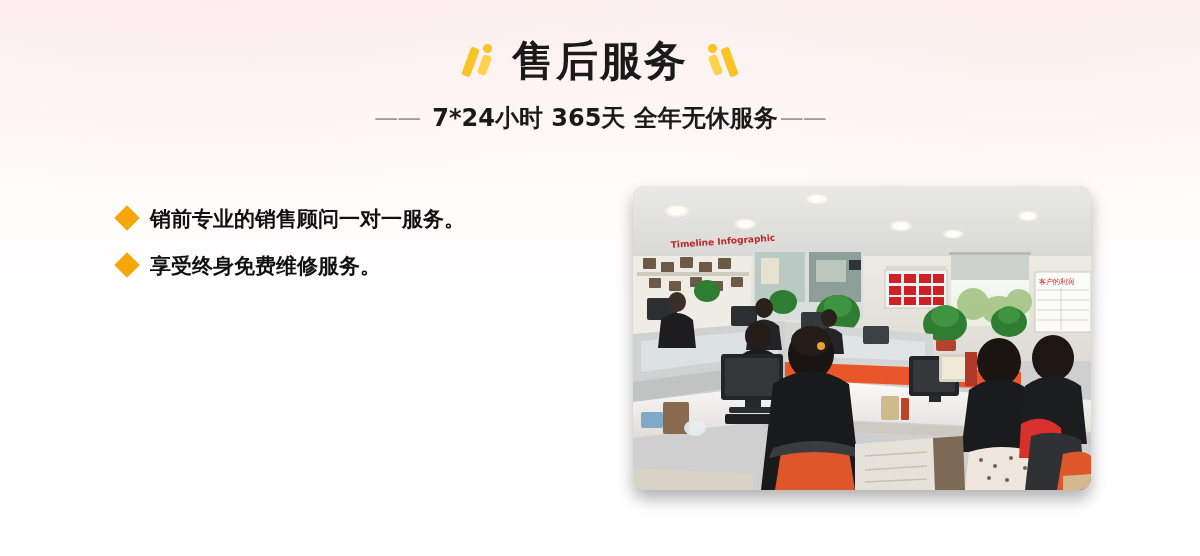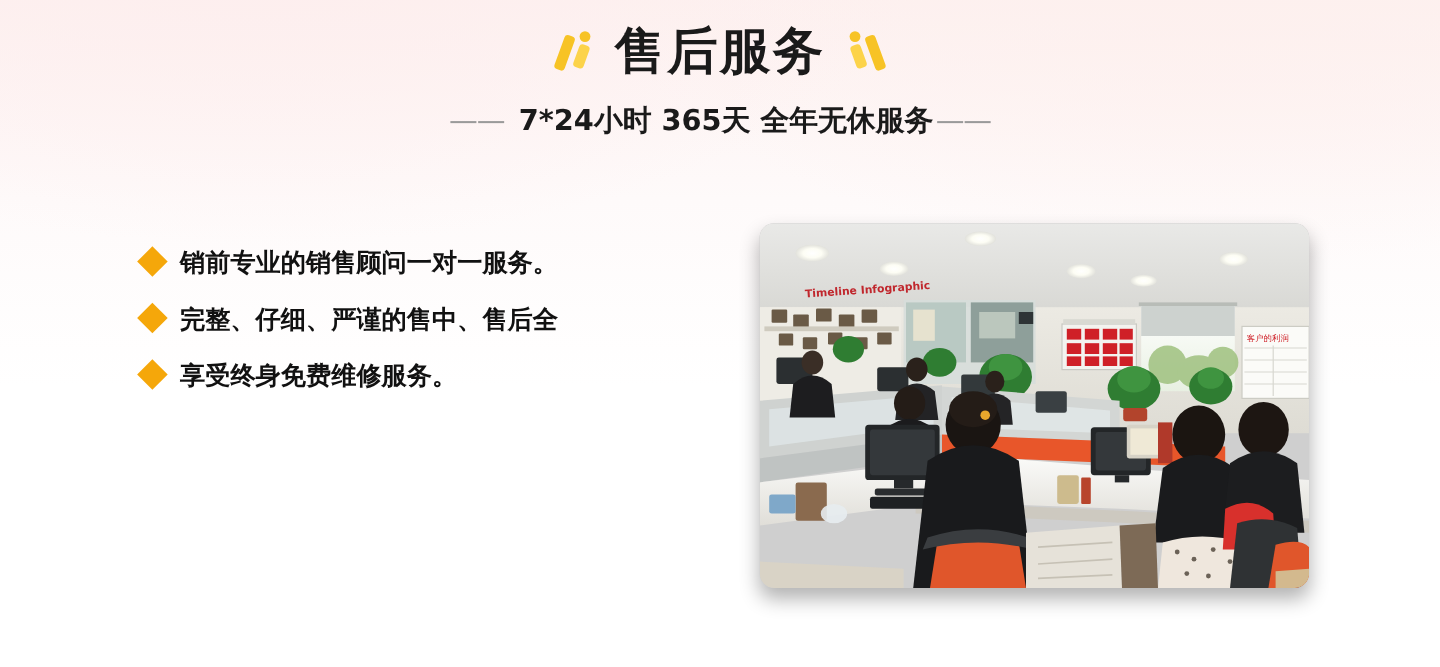--- a/index.html
+++ b/index.html
@@ -21,21 +21,21 @@
   
   .header{
     position:absolute; left:0; top:0; width:1200px;
     text-align:center;
   }
   .title-row{
     position:relative;
     height:66px;
     display:flex; align-items:center; justify-content:center;
     gap:14px;
-    margin-top:10px;
+    margin-top:28px;
   }
   .title-text{
     font-size:42px;
     font-weight:bold;
     color:#1a1a1a;
     letter-spacing:2px;
     line-height:1;
     font-family:"DejaVu Sans","Liberation Sans",sans-serif;
     white-space:nowrap;
   }
@@ -163,24 +163,20 @@
 
   </div>
 
   <div class="bullets">
 
     <div class="bullet-row">
       <span class="diamond"></span>
       <span class="bullet-text">销前专业的销售顾问一对一服务。</span>
     </div>
 
-    <div class="bullet-row">
-      <span class="diamond"></span>
-      <span class="bullet-text">完整、仔细、严谨的售中、售后全</span>
-    </div>
 
 
 
 
     <div class="bullet-row">
       <span class="diamond"></span>
       <span class="bullet-text">享受终身免费维修服务。</span>
     </div>
 
   </div>

